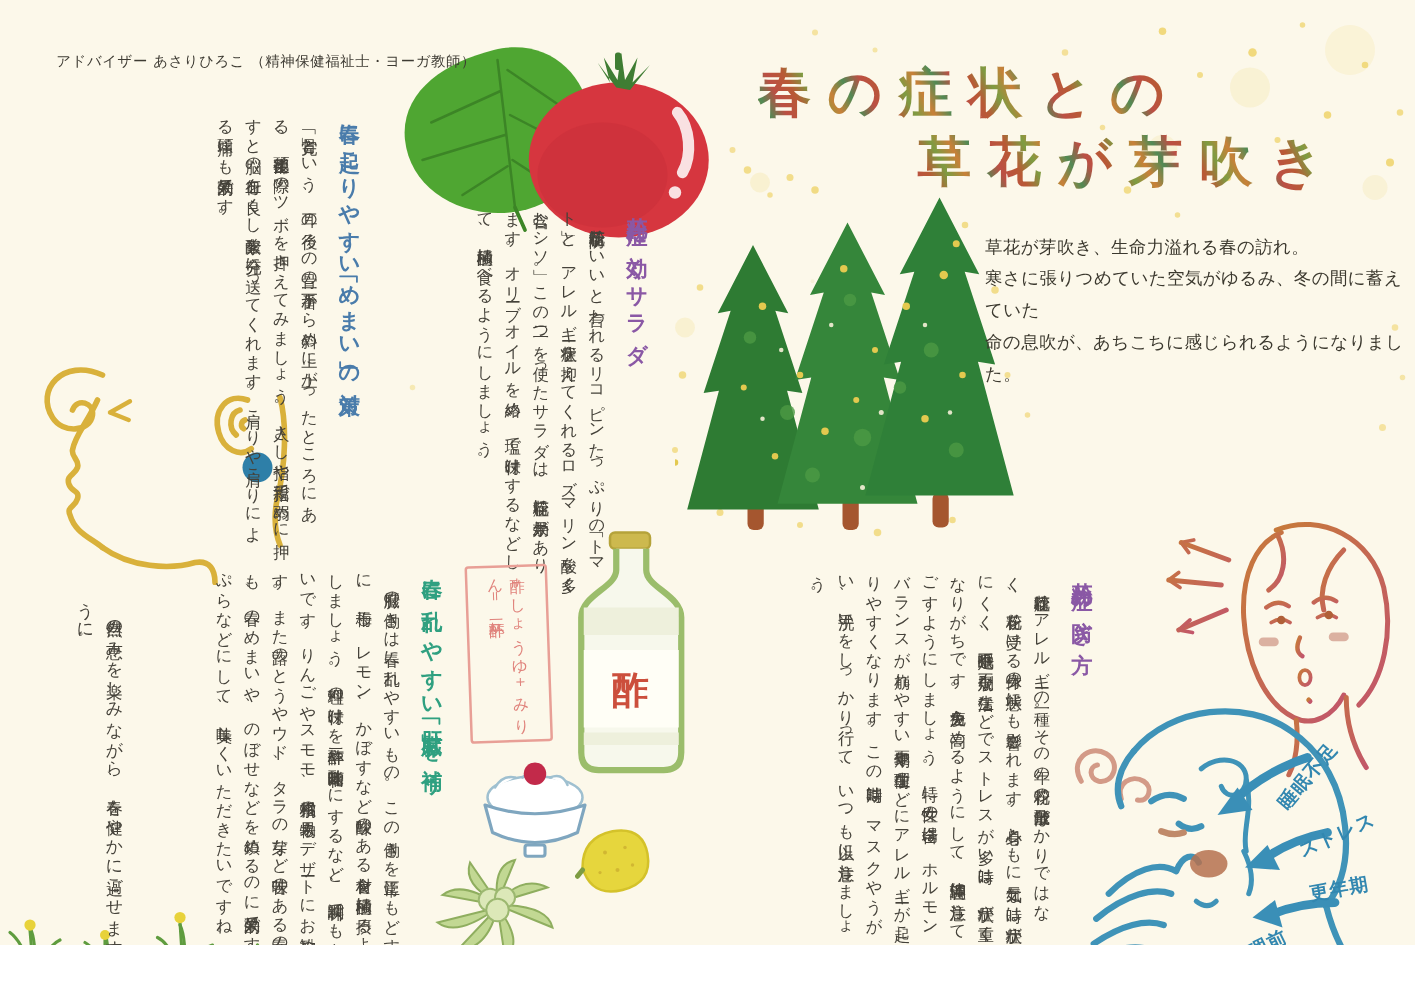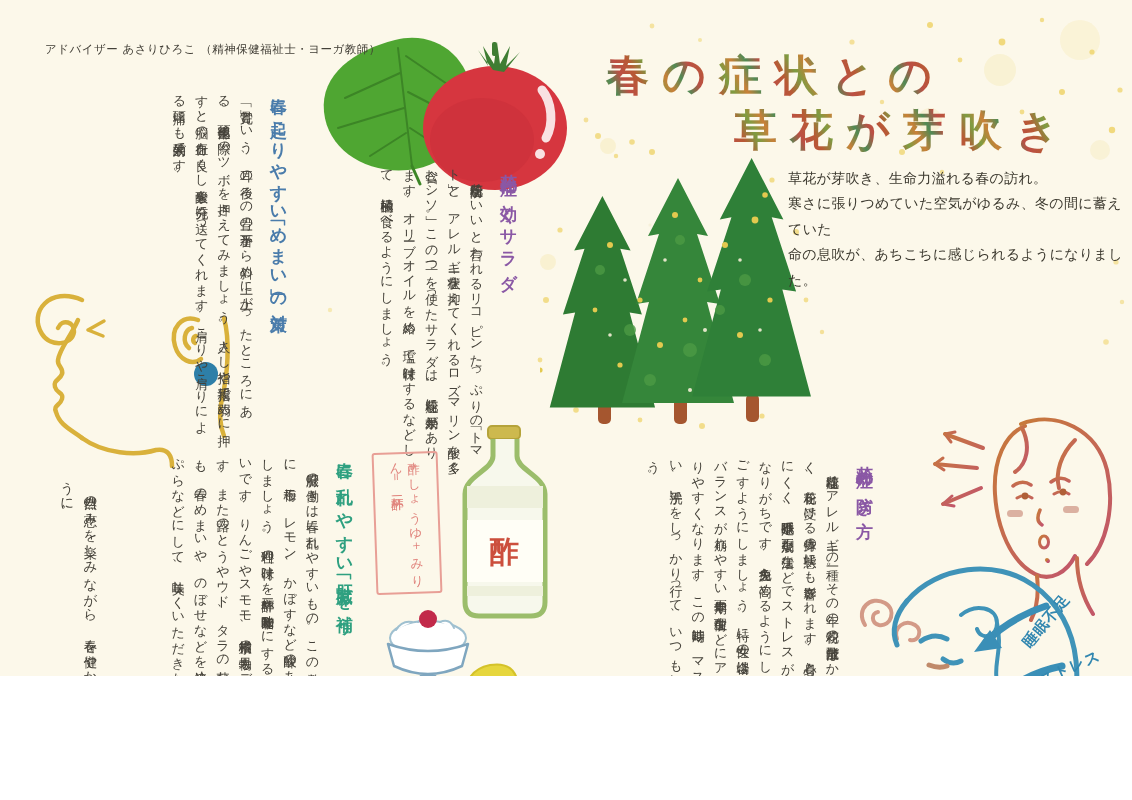--- a/index.html
+++ b/index.html
@@ -1,38 +1,38 @@
 <!DOCTYPE html>
 <html lang="ja"><head>
 <meta charset="utf-8">
 <style>
   html,body{margin:0;padding:0;}
   .page{
-    position:relative; width:1132px; height:676px;
+    position:relative; width:1132px; height:756px;
     background:#fcf8ea; overflow:hidden;
     font-family:"DejaVu Serif","Liberation Serif",serif;
     color:#45423a;
   }
   .abs{position:absolute;}
   .vtext{writing-mode:vertical-rl; text-orientation:mixed;}
   .vtitle{
     font-weight:bold; font-size:17px; letter-spacing:3px;
     margin-block-end:11px; line-height:1.3;
   }
   .vbody{
     font-size:13px; line-height:1.72; letter-spacing:0.5px; color:#45423a;
   }
   .credit{font-size:11.5px; letter-spacing:0.5px; color:#3e3b33;}
   .main-title{
     font-weight:bold; font-size:43px; letter-spacing:13px; line-height:1.28;
     background:repeating-linear-gradient(62deg,#b85a35 0px,#7d9c42 13px,#c98038 26px,#508a54 39px,#bc4f44 52px,#b85a35 65px);
     -webkit-background-clip:text; background-clip:text; color:transparent;
   }
   .main-title .line2{padding-left:128px; display:block;}
-  .intro{font-size:14px; line-height:1.82; color:#3b382e; letter-spacing:0.3px;}
+  .intro{font-size:14px; line-height:1.82; color:#3b382e; letter-spacing:0.3px;margin-top:20px;}
   .intro p{margin:0 0 24px 0; white-space:pre-line;}
   .arrow-label{
     font-size:15px; font-weight:bold; color:#3287b0; letter-spacing:1px;
     transform-origin:left center; white-space:nowrap;
   }
   .note-card{
     border:2px solid #e89f96; border-radius:3px; transform:rotate(-2deg);
     display:flex; align-items:center; justify-content:center;
   }
   .note-card .vtext{font-size:12.5px; color:#e0837c; letter-spacing:2px; line-height:1.4;}

